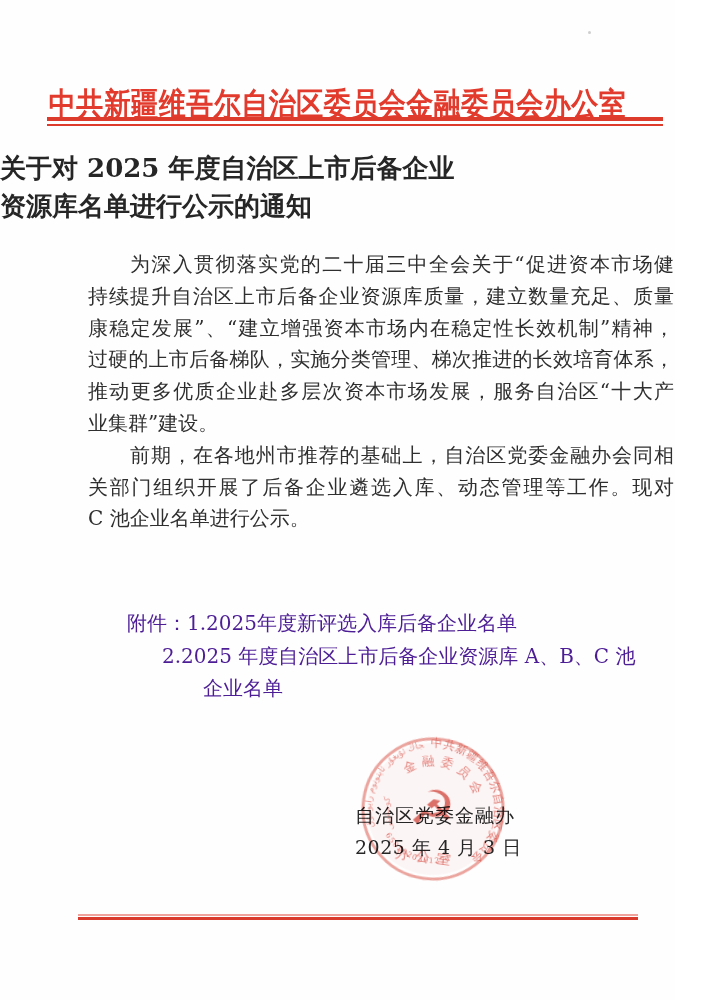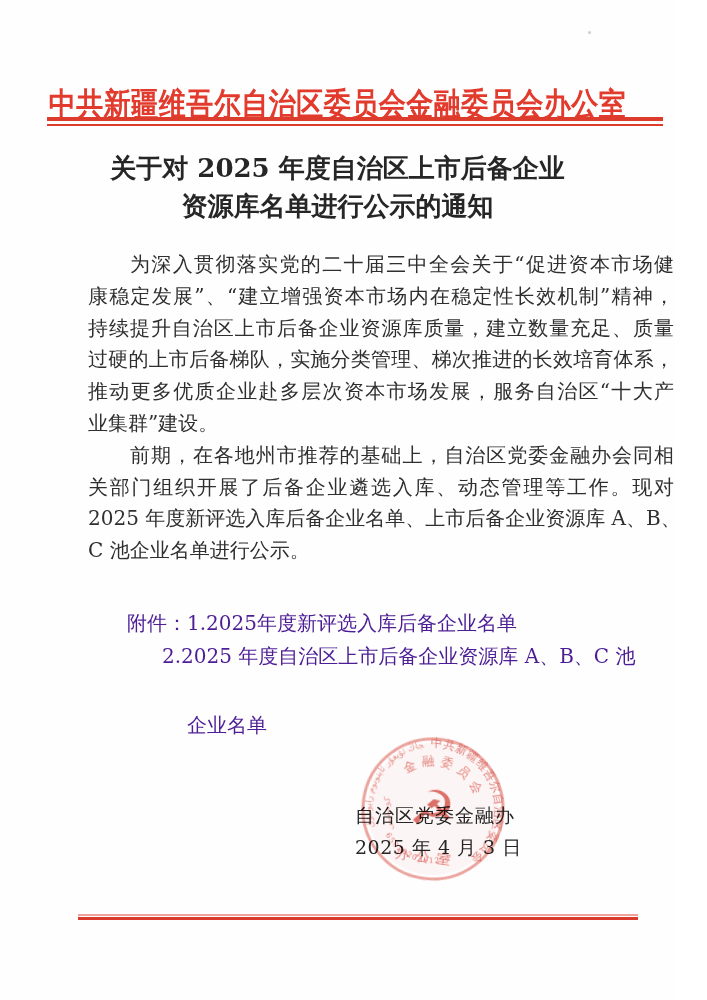--- a/index.html
+++ b/index.html
@@ -8,31 +8,31 @@
     font-family:"DejaVu Serif","Liberation Serif",serif;
   }
   .artifact-dot{position:absolute;left:588px;top:31px;width:3px;height:3px;border-radius:50%;
     background:#bdbdbd;opacity:.75;}
   .letterhead{position:absolute;left:0;right:0;top:83px;text-align:center;
     font-size:27px;font-weight:bold;color:#e23a2c;letter-spacing:.5px;
     transform:scaleY(1.18);transform-origin:50% 0;white-space:nowrap;}
   .rule-top{position:absolute;left:47px;top:117px;width:616px;}
   .rule-top .l1{height:4px;background:#dd3b2c;}
   .rule-top .l2{height:2px;background:#dd3b2c;margin-top:3px;}
-  .doc-title{position:absolute;left:0;right:0;top:149px;text-align:center;
+  .doc-title{position:absolute;left:0;right:0;top:149px;
     font-size:26px;font-weight:bold;color:#262626;line-height:38px;}
   .body-block{position:absolute;left:88px;top:249px;width:586px;
     font-size:20px;color:#2f2f2f;}
   .bodyline{line-height:31.8px;text-align:justify;text-align-last:justify;white-space:nowrap;}
   .bodyline.last{text-align:left;text-align-last:left;}
   .bodyline.indent{text-indent:42px;}
   .attach{position:absolute;font-size:20px;color:#4c1d95;white-space:nowrap;}
   .attach.a1{left:127px;top:610px;}
   .attach.a2{left:162px;top:643px;}
-  .attach.a3{left:187px;top:675px;margin-top:37px;}
+  .attach.a3{left:203px;top:675px;}
   .signature{position:absolute;left:355px;top:803px;font-size:19px;color:#262626;
     letter-spacing:1px;white-space:nowrap;}
   .sig-date{position:absolute;left:355px;top:835px;font-size:19px;color:#262626;
     letter-spacing:.5px;white-space:nowrap;}
   .seal{position:absolute;left:352px;top:728px;width:162px;height:162px;
     transform:rotate(8deg);mix-blend-mode:multiply;opacity:.9;filter:blur(.3px);}
   .rule-bottom{position:absolute;left:78px;top:914px;width:560px;}
   .rule-bottom .l1{height:2px;background:#e98379;opacity:.75;}
   .rule-bottom .l2{height:3px;background:#d93a2c;margin-top:1px;}
   .seal text{font-family:"DejaVu Serif","Liberation Serif",serif;}
@@ -51,28 +51,27 @@
     <div class="l2"></div>
   </div>
 
   <div class="doc-title">
     <div>关于对 2025 年度自治区上市后备企业</div>
     <div>资源库名单进行公示的通知</div>
   </div>
 
   <div class="body-block">
     <div class="bodyline indent">为深入贯彻落实党的二十届三中全会关于“促进资本市场健</div>
+    <div class="bodyline">持续提升自治区上市后备企业资源库质量，建立数量充足、质量</div>
     <div class="bodyline">康稳定发展”、“建立增强资本市场内在稳定性长效机制”精神，</div>
-    <div class="bodyline">持续提升自治区上市后备企业资源库质量，建立数量充足、质量</div>
     <div class="bodyline">过硬的上市后备梯队，实施分类管理、梯次推进的长效培育体系，</div>
     <div class="bodyline">推动更多优质企业赴多层次资本市场发展，服务自治区“十大产</div>
     <div class="bodyline last">业集群”建设。</div>
     <div class="bodyline indent">前期，在各地州市推荐的基础上，自治区党委金融办会同相</div>
     <div class="bodyline">关部门组织开展了后备企业遴选入库、动态管理等工作。现对</div>
-    <div class="bodyline">2025 年度新评选入库后备企业名单、上市后备企业资源库 A、B、</div>
     <div class="bodyline last">C 池企业名单进行公示。</div>
   </div>
 
   <div class="attach a1"><span>附件：</span><span>1.2025年度新评选入库后备企业名单</span></div>
   <div class="attach a2">2.2025 年度自治区上市后备企业资源库 A、B、C 池</div>
   <div class="attach a3">企业名单</div>
 
   <div class="signature">自治区党委金融办</div>
   <div class="sig-date">2025 年 4 月 3 日</div>
 

